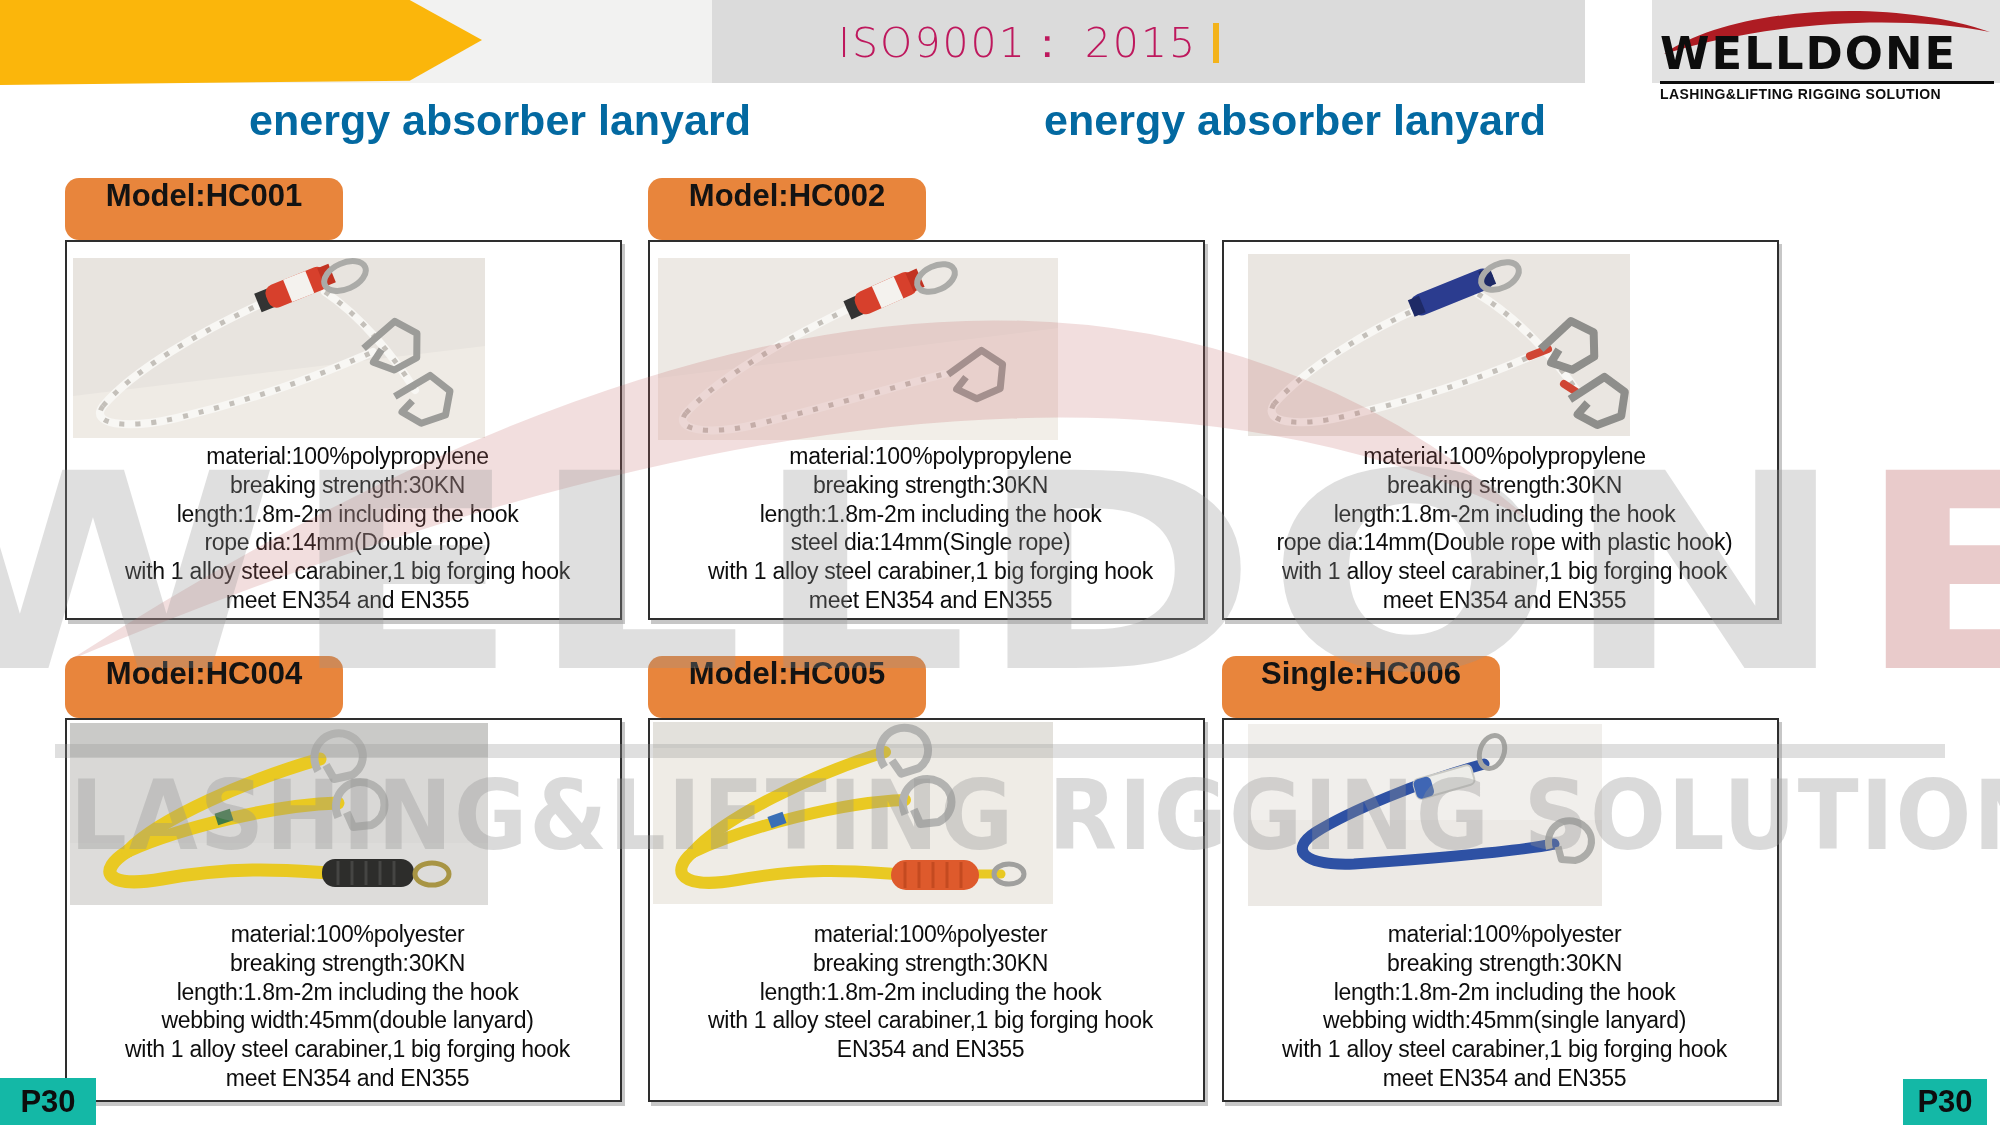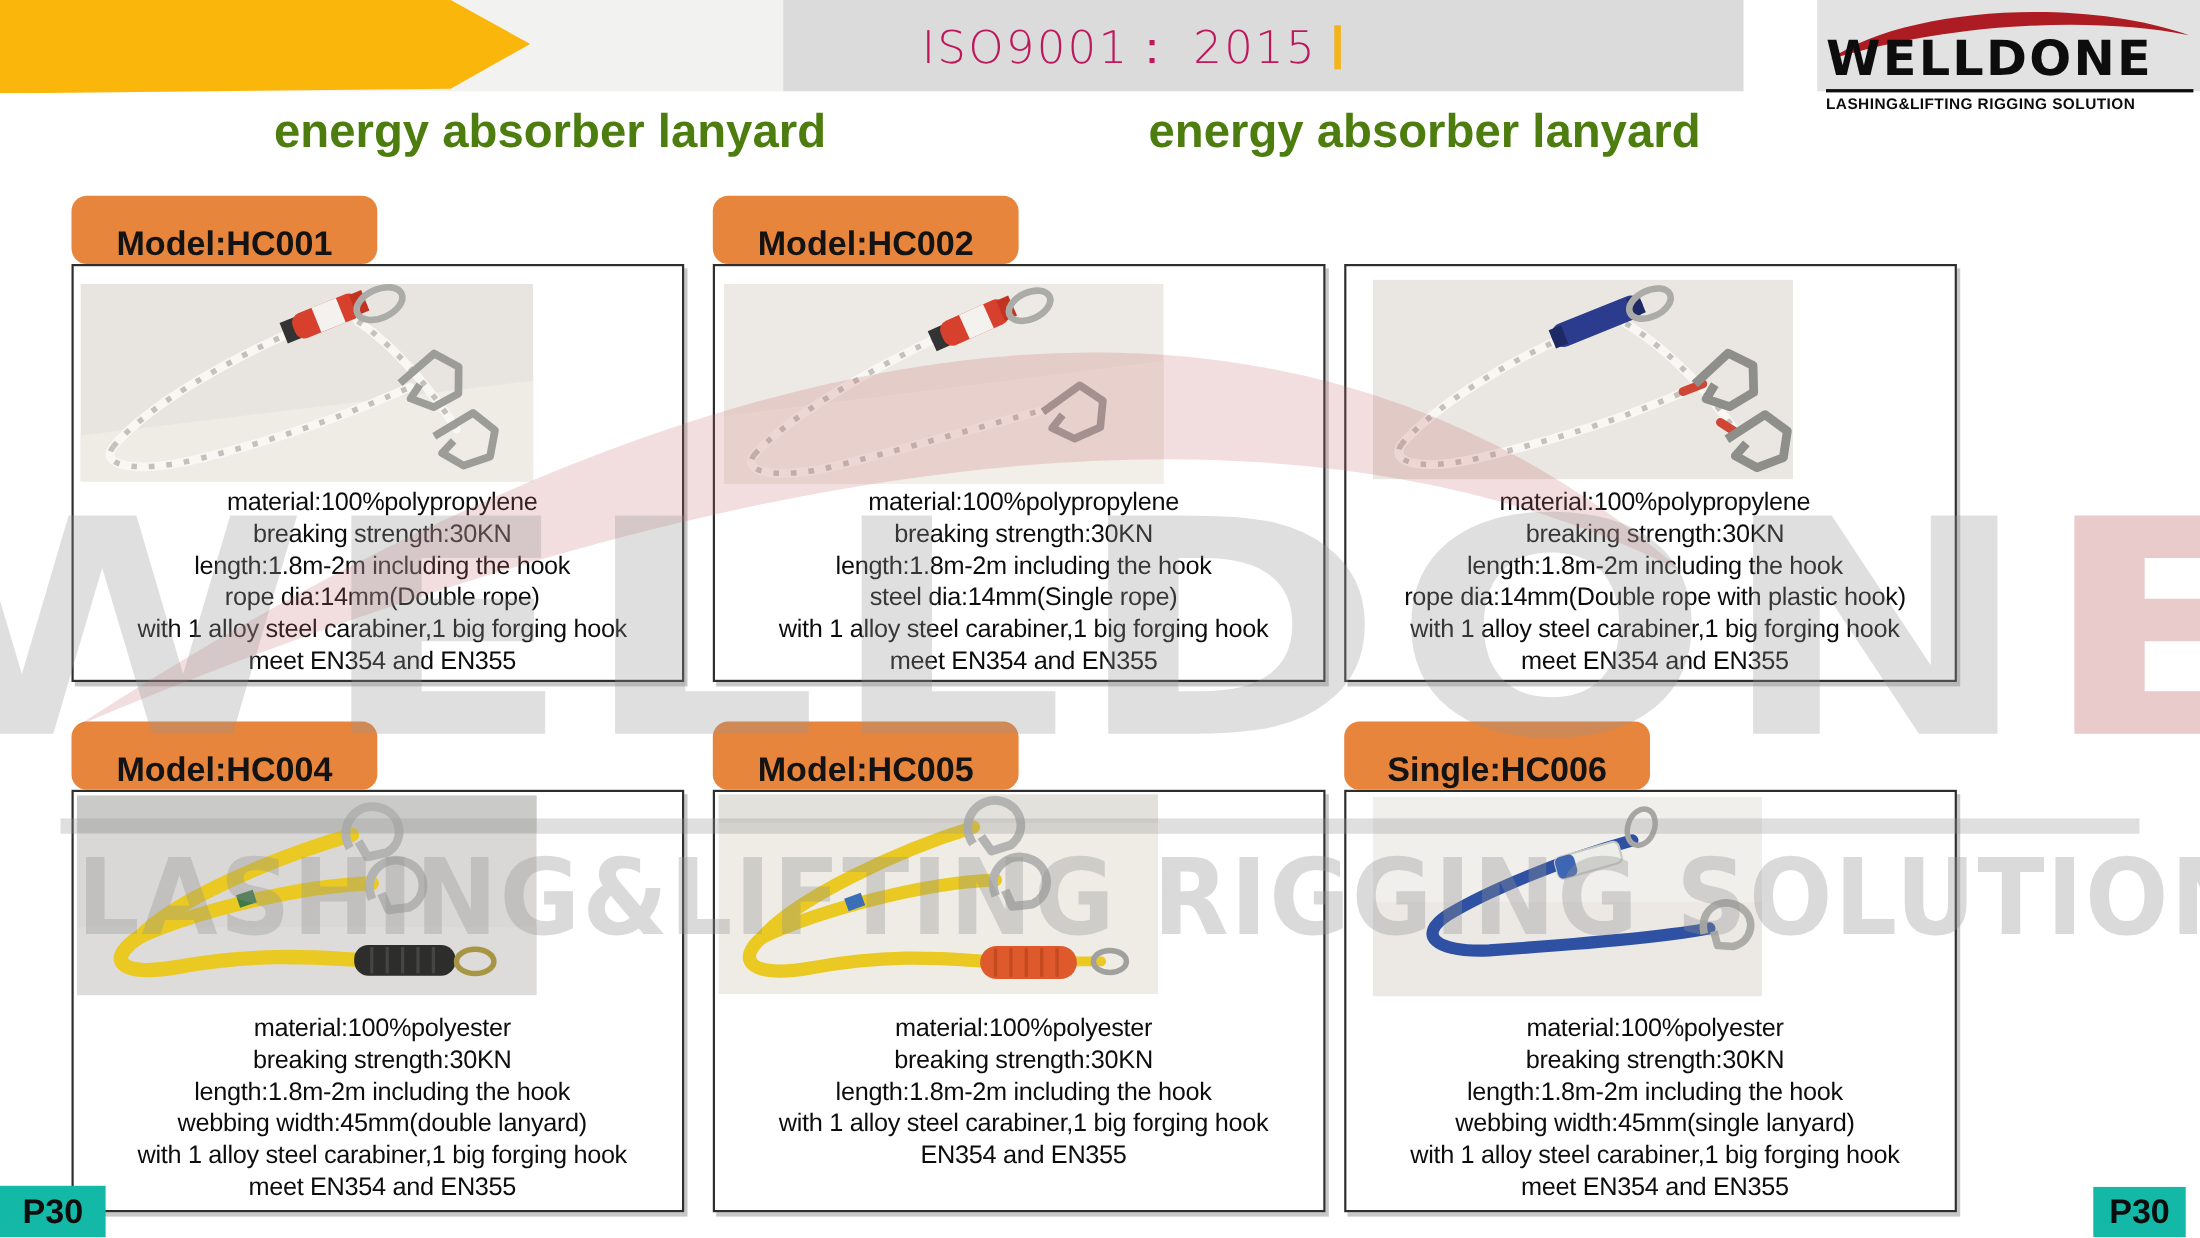--- a/index.html
+++ b/index.html
@@ -22,32 +22,32 @@
   .logo-swoosh{position:absolute;left:6px;top:2px;width:336px;height:58px;}
   .logo-brand{position:absolute;left:8px;top:28px;width:338px;font-size:44px;font-weight:900;
     font-family:"DejaVu Sans",sans-serif;letter-spacing:2px;color:#0d0d0d;white-space:nowrap;
     transform:scaleX(1.02);transform-origin:left;}
   .logo-line{position:absolute;left:8px;top:81px;width:334px;height:3px;background:#0d0d0d;}
   .logo-tagline{position:absolute;left:8px;top:86px;font-size:14px;font-weight:bold;
     letter-spacing:.4px;color:#0d0d0d;white-space:nowrap;}
 
   
   .sec-title{position:absolute;top:96px;width:700px;text-align:center;font-size:43px;
-    font-weight:bold;color:#4d7c0f;}
+    font-weight:bold;color:#0369a1;}
   .sec-title.left{left:150px}
   .sec-title.right{left:945px}
 
   
   .card{position:absolute;width:553px;background:#fff;border:2px solid #2e2e2e;
     box-shadow:3px 4px 0 rgba(130,130,130,.45);z-index:10;}
   .r1{top:240px;height:376px}
   .r2{top:718px;height:380px}
   .c1{left:65px}.c2{left:648px}.c3{left:1222px}
   .badge{position:absolute;top:-64px;left:-2px;width:278px;height:62px;background:#E8853C;
-    border-radius:14px;display:flex;align-items:flex-end;justify-content:center;z-index:12;}
+    border-radius:14px;display:flex;align-items:flex-start;justify-content:center;z-index:12;}
   .badge span{font-size:31px;font-weight:bold;color:#131313;}
   .photo{position:absolute;overflow:hidden;}
   .photo svg{display:block;width:100%;height:100%;}
   .ph-1{left:6px;top:16px;width:412px;height:180px;}
   .ph-2{left:8px;top:16px;width:400px;height:182px;}
   .ph-3{left:24px;top:12px;width:382px;height:182px;}
   .ph-4{left:3px;top:3px;width:418px;height:182px;}
   .ph-5{left:3px;top:2px;width:400px;height:182px;}
   .ph-6{left:24px;top:4px;width:354px;height:182px;}
   .specs{position:absolute;left:14px;top:200px;right:6px;text-align:center;}

